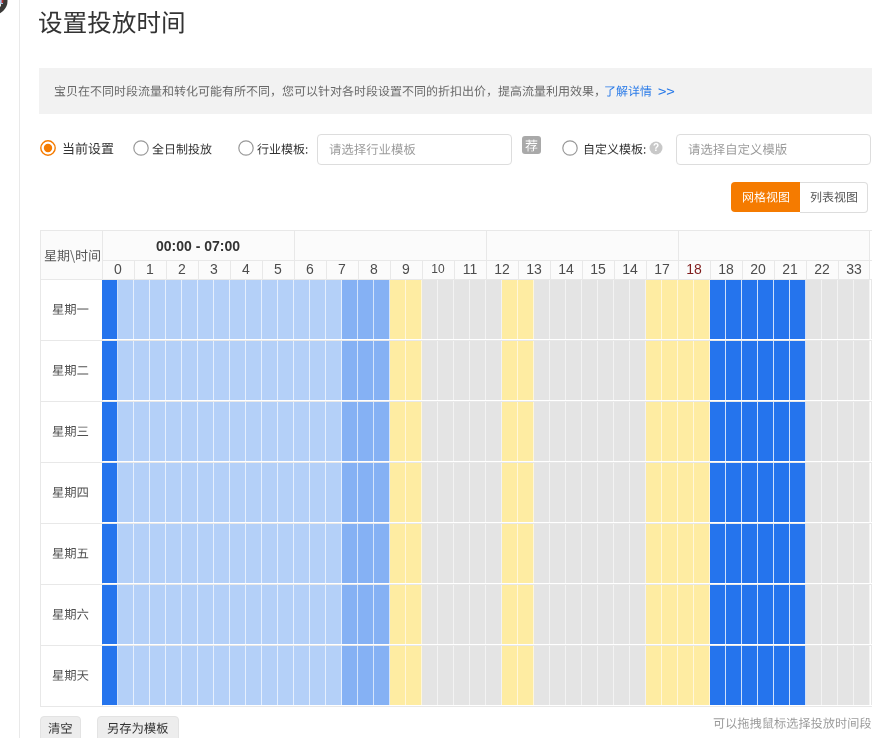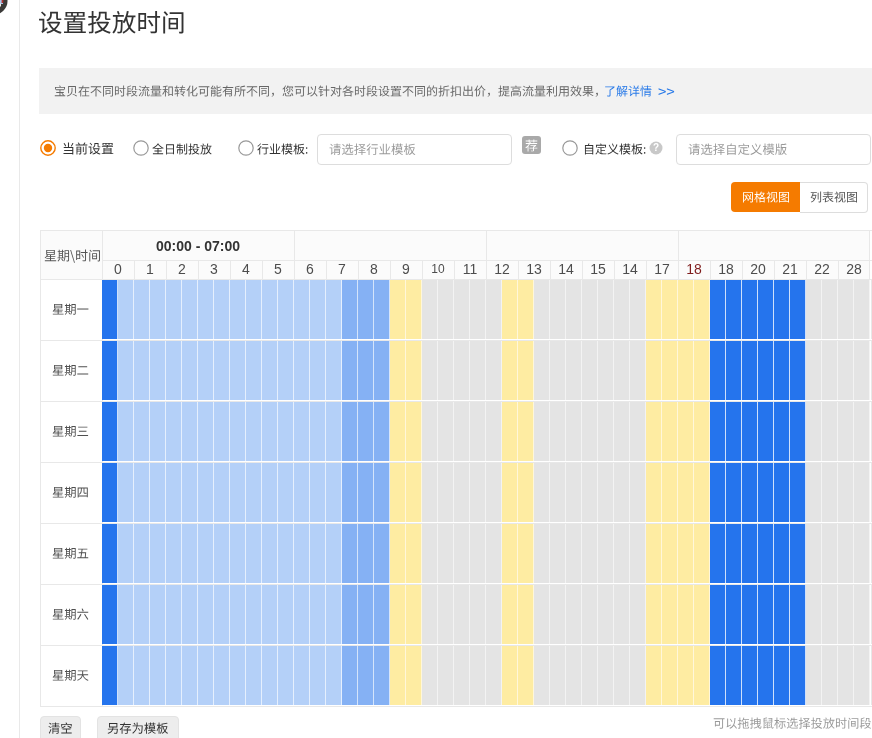--- a/index.html
+++ b/index.html
@@ -343,21 +343,21 @@
     <div class="abs" style="left:478px;top:32px;width:32px;text-align:center;font-size:14px;line-height:15px;color:#4d4d4d">13</div>
     <div class="abs" style="left:510px;top:32px;width:32px;text-align:center;font-size:14px;line-height:15px;color:#4d4d4d">14</div>
     <div class="abs" style="left:542px;top:32px;width:32px;text-align:center;font-size:14px;line-height:15px;color:#4d4d4d">15</div>
     <div class="abs" style="left:574px;top:32px;width:32px;text-align:center;font-size:14px;line-height:15px;color:#4d4d4d">14</div>
     <div class="abs" style="left:606px;top:32px;width:32px;text-align:center;font-size:14px;line-height:15px;color:#4d4d4d">17</div>
     <div class="abs" style="left:638px;top:32px;width:32px;text-align:center;font-size:14px;line-height:15px;color:#7f1d1d">18</div>
     <div class="abs" style="left:670px;top:32px;width:32px;text-align:center;font-size:14px;line-height:15px;color:#4d4d4d">18</div>
     <div class="abs" style="left:702px;top:32px;width:32px;text-align:center;font-size:14px;line-height:15px;color:#4d4d4d">20</div>
     <div class="abs" style="left:734px;top:32px;width:32px;text-align:center;font-size:14px;line-height:15px;color:#4d4d4d">21</div>
     <div class="abs" style="left:766px;top:32px;width:32px;text-align:center;font-size:14px;line-height:15px;color:#4d4d4d">22</div>
-    <div class="abs" style="left:798px;top:32px;width:32px;text-align:center;font-size:14px;line-height:15px;color:#4d4d4d">28</div>
+    <div class="abs" style="left:798px;top:32px;width:32px;text-align:center;font-size:14px;line-height:15px;color:#4d4d4d">33</div>
     <svg style="position:absolute;left:12.4px;top:73.3px;overflow:visible" width="38" height="14">
       <g fill="#4f4f4f" transform="translate(0,10.82) scale(0.012300,-0.012300)">
         <use href="#g661F" x="0"></use>
         <use href="#g671F" x="1000"></use>
         <use href="#g4E00" x="2000"></use>
       </g>
     </svg>
     <svg style="position:absolute;left:12.4px;top:134.3px;overflow:visible" width="38" height="14">
       <g fill="#4f4f4f" transform="translate(0,10.82) scale(0.012300,-0.012300)">
         <use href="#g661F" x="0"></use>

